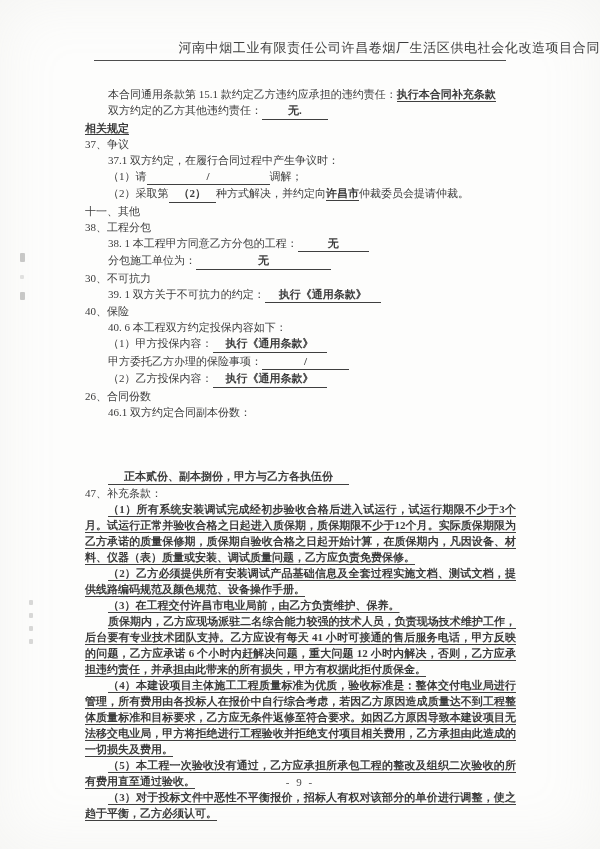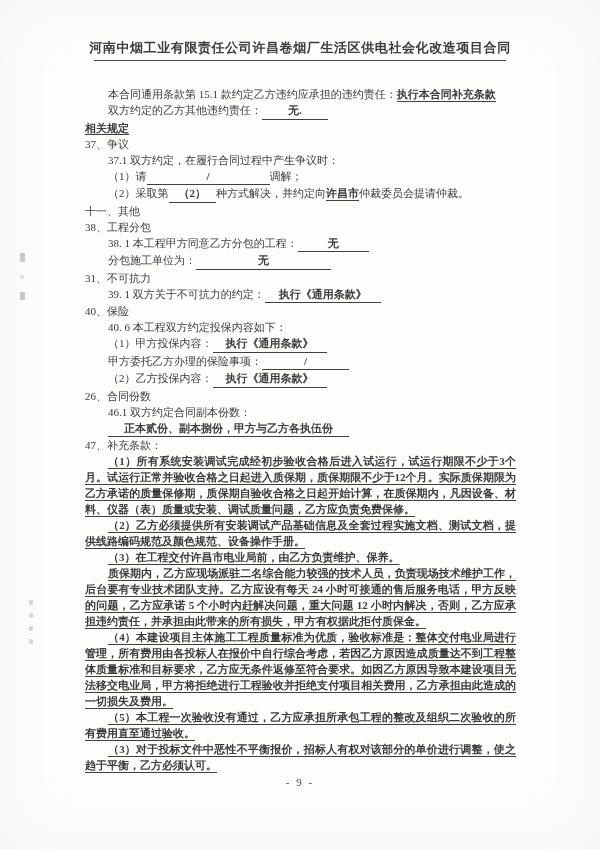--- a/index.html
+++ b/index.html
@@ -4,21 +4,21 @@
 <style>
   html,body { margin:0; padding:0; background:#e8e8e8; }
   .page {
     position:relative; width:600px; height:849px; margin:0 auto;
     background:#fdfdfc; overflow:hidden; color:#3b3b3b;
     font-family:"Liberation Serif", serif;
     box-shadow: inset 0 0 60px rgba(180,180,175,0.12);
   }
   .title {
     position:absolute; top:39px; left:0; right:0;
-    text-align:center; font-weight:bold; font-size:13px; letter-spacing:0.6px;
+    text-align:right; font-weight:normal; font-size:13px; letter-spacing:0.6px;
     color:#3c3c3c;
   }
   .rule {
     position:absolute; top:60px; left:94px; width:412px; height:0;
     border-top:1.8px solid #4d4d4d;
   }
   .body {
     position:absolute; top:86px; left:85px; width:431px;
     font-size:11px; line-height:16px; text-align:justify;
   }
@@ -64,35 +64,35 @@
       <div class="line ind"><span class="s-n">双方约定的乙方其他违约责任：</span><span class="s-uv" style="padding-left: 26px; padding-right: 26px;">无.</span></div>
       <div class="line"><span class="s-ub">相关规定</span></div>
       <div class="line"><span class="s-n">37、争议</span></div>
       <div class="line ind"><span class="s-n">37.1 双方约定，在履行合同过程中产生争议时：</span></div>
       <div class="line ind"><span class="s-n">（1）请</span><span class="s-uv" style="padding-left: 60px; padding-right: 60px;">/</span><span class="s-n">调解；</span></div>
       <div class="line ind"><span class="s-n">（2）采取第</span><span class="s-uv" style="padding-left: 10px; padding-right: 10px;">（2）</span><span class="s-n">种方式解决，并约定向</span><span class="s-ub">许昌市</span><span class="s-n">仲裁委员会提请仲裁。</span></div>
       <div class="line"><span class="s-n">十一、其他</span></div>
       <div class="line"><span class="s-n">38、工程分包</span></div>
       <div class="line ind"><span class="s-n">38. 1 本工程甲方同意乙方分包的工程：</span><span class="s-uv" style="padding-left: 30px; padding-right: 30px;">无</span></div>
       <div class="line ind"><span class="s-n">分包施工单位为：</span><span class="s-uv" style="padding-left: 62px; padding-right: 62px;">无</span></div>
-      <div class="line"><span class="s-n">31、不可抗力</span></div>
+      <div class="line"><span class="s-n">30、不可抗力</span></div>
       <div class="line ind"><span class="s-n">39. 1 双方关于不可抗力的约定：</span><span class="s-uv" style="padding-left: 14px; padding-right: 14px;">执行《通用条款》</span></div>
       <div class="line"><span class="s-n">40、保险</span></div>
       <div class="line ind"><span class="s-n">40. 6 本工程双方约定投保内容如下：</span></div>
       <div class="line ind"><span class="s-n">（1）甲方投保内容：</span><span class="s-uv" style="padding-left: 13px; padding-right: 13px;">执行《通用条款》</span></div>
       <div class="line ind"><span class="s-n">甲方委托乙方办理的保险事项：</span><span class="s-uv" style="padding-left: 42px; padding-right: 42px;">/</span></div>
       <div class="line ind"><span class="s-n">（2）乙方投保内容：</span><span class="s-uv" style="padding-left: 13px; padding-right: 13px;">执行《通用条款》</span></div>
       <div class="line"><span class="s-n">26、合同份数</span></div>
       <div class="line ind"><span class="s-n">46.1 双方约定合同副本份数：</span></div>
-      <div class="line ind"><span class="s-uv" style="padding-left: 16px; padding-right: 16px;">正本贰份、副本捌份，甲方与乙方各执伍份</span></div>
+      <div class="line ind"><span class="s-uv" style="padding-left: 16px; padding-right: 16px; margin-top: 48px;">正本贰份、副本捌份，甲方与乙方各执伍份</span></div>
       <div class="line"><span class="s-n">47、补充条款：</span></div>
       <div class="para">（1）所有系统安装调试完成经初步验收合格后进入试运行，试运行期限不少于3个月。试运行正常并验收合格之日起进入质保期，质保期限不少于12个月。实际质保期限为乙方承诺的质量保修期，质保期自验收合格之日起开始计算，在质保期内，凡因设备、材料、仪器（表）质量或安装、调试质量问题，乙方应负责免费保修。</div>
       <div class="para">（2）乙方必须提供所有安装调试产品基础信息及全套过程实施文档、测试文档，提供线路编码规范及颜色规范、设备操作手册。</div>
       <div class="para">（3）在工程交付许昌市电业局前，由乙方负责维护、保养。</div>
-      <div class="para">质保期内，乙方应现场派驻二名综合能力较强的技术人员，负责现场技术维护工作，后台要有专业技术团队支持。乙方应设有每天 24 小时可接通的售后服务电话，甲方反映的问题，乙方应承诺 5 个小时内赶解决问题，重大问题 12 小时内解决，否则，乙方应承担违约责任，并承担由此带来的所有损失，甲方有权据此拒付质保金。</div>
+      <div class="para">质保期内，乙方应现场派驻二名综合能力较强的技术人员，负责现场技术维护工作，后台要有专业技术团队支持。乙方应设有每天 41 小时可接通的售后服务电话，甲方反映的问题，乙方应承诺 6 个小时内赶解决问题，重大问题 12 小时内解决，否则，乙方应承担违约责任，并承担由此带来的所有损失，甲方有权据此拒付质保金。</div>
       <div class="para">（4）本建设项目主体施工工程质量标准为优质，验收标准是：整体交付电业局进行管理，所有费用由各投标人在报价中自行综合考虑，若因乙方原因造成质量达不到工程整体质量标准和目标要求，乙方应无条件返修至符合要求。如因乙方原因导致本建设项目无法移交电业局，甲方将拒绝进行工程验收并拒绝支付项目相关费用，乙方承担由此造成的一切损失及费用。</div>
       <div class="para">（5）本工程一次验收没有通过，乙方应承担所承包工程的整改及组织二次验收的所有费用直至通过验收。</div>
       <div class="para">（3）对于投标文件中恶性不平衡报价，招标人有权对该部分的单价进行调整，使之趋于平衡，乙方必须认可。</div>
     </div>
 
   <div class="smudge" id="smudge-1">
     <i></i>
       <i></i>
       <i></i>
   </div>

